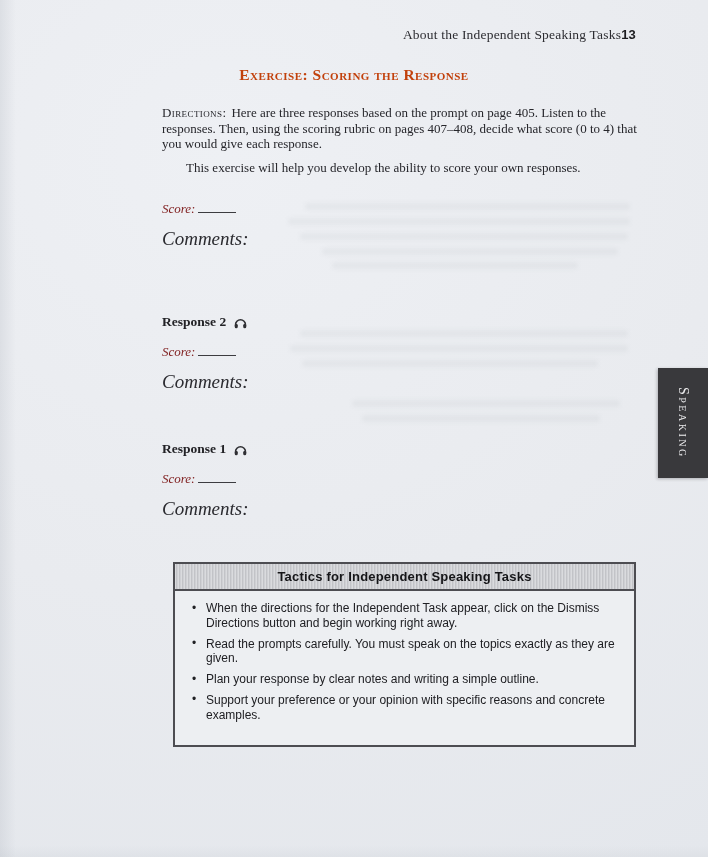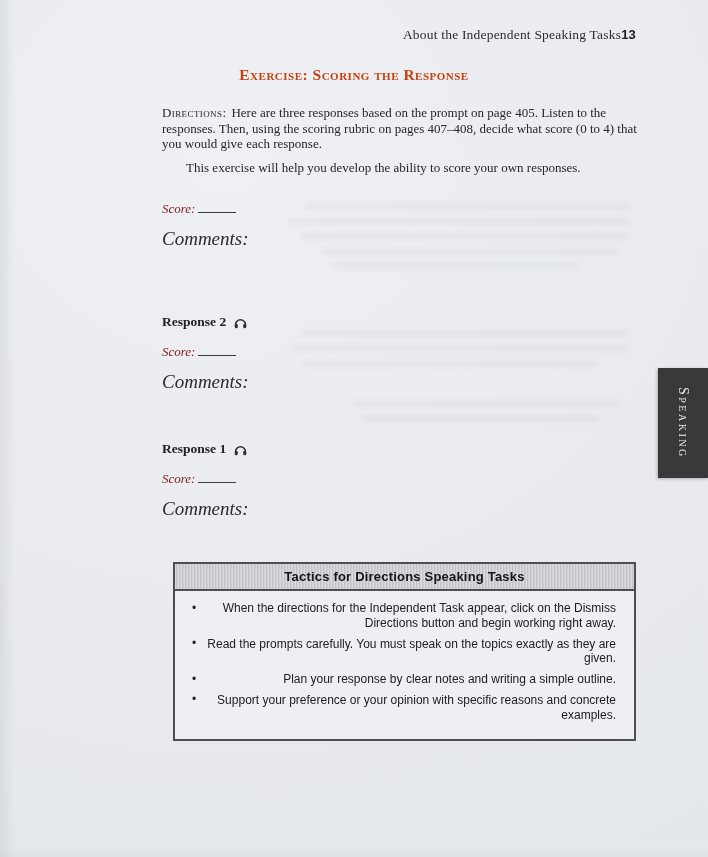--- a/index.html
+++ b/index.html
@@ -49,21 +49,21 @@
     writing-mode:vertical-rl; font-variant:small-caps; font-size:14px;
     letter-spacing:2.5px; color:#ececee;
   }
 
   .tactics { position:absolute; left:173px; top:562px; width:463px; border:2px solid #4d4d52; background:#edeff2; }
   .tactics-header {
     border-bottom:2px solid #4d4d52; padding:3px 0 4px; text-align:center;
     background:repeating-linear-gradient(90deg,#dadbde 0px,#dadbde 1px,#c2c3c7 1px,#c2c3c7 2px,#cfd0d4 2px,#cfd0d4 3px);
   }
   .t-title { font-family:"Liberation Sans", sans-serif; font-weight:bold; font-size:13px; color:#151518; letter-spacing:.2px; }
-  .tactics-body { padding:10px 18px 10px 14px;text-align:right; }
+  .tactics-body { padding:10px 18px 16px 14px; }
   ul.bullets { list-style:none; }
   ul.bullets li {
     position:relative; padding-left:17px; margin-bottom:6px;
     font-family:"Liberation Sans", sans-serif; font-size:12px; line-height:14.8px; color:#202024;
   }
   ul.bullets li::before { content:"\2022"; position:absolute; left:3px; top:-0.5px; color:#202024; }
 </style>
 </head>
 <body>
 
@@ -126,21 +126,21 @@
   <div class="score-line"><span>Score:</span><span class="score-blank"></span></div>
   <div class="comments-line">Comments:</div>
 </div>
 
 <div class="speaking-tab">
   <span>Speaking</span>
 </div>
 
 <div class="tactics">
   <div class="tactics-header">
-    <span class="t-title">Tactics for Directions Speaking Tasks</span>
+    <span class="t-title">Tactics for Independent Speaking Tasks</span>
   </div>
   <div class="tactics-body">
     <ul class="bullets">
       <li>When the directions for the Independent Task appear, click on the Dismiss Directions button and begin working right away.</li>
       <li>Read the prompts carefully. You must speak on the topics exactly as they are given.</li>
       <li>Plan your response by clear notes and writing a simple outline.</li>
       <li>Support your preference or your opinion with specific reasons and concrete examples.</li>
     </ul>
   </div>
 </div>

